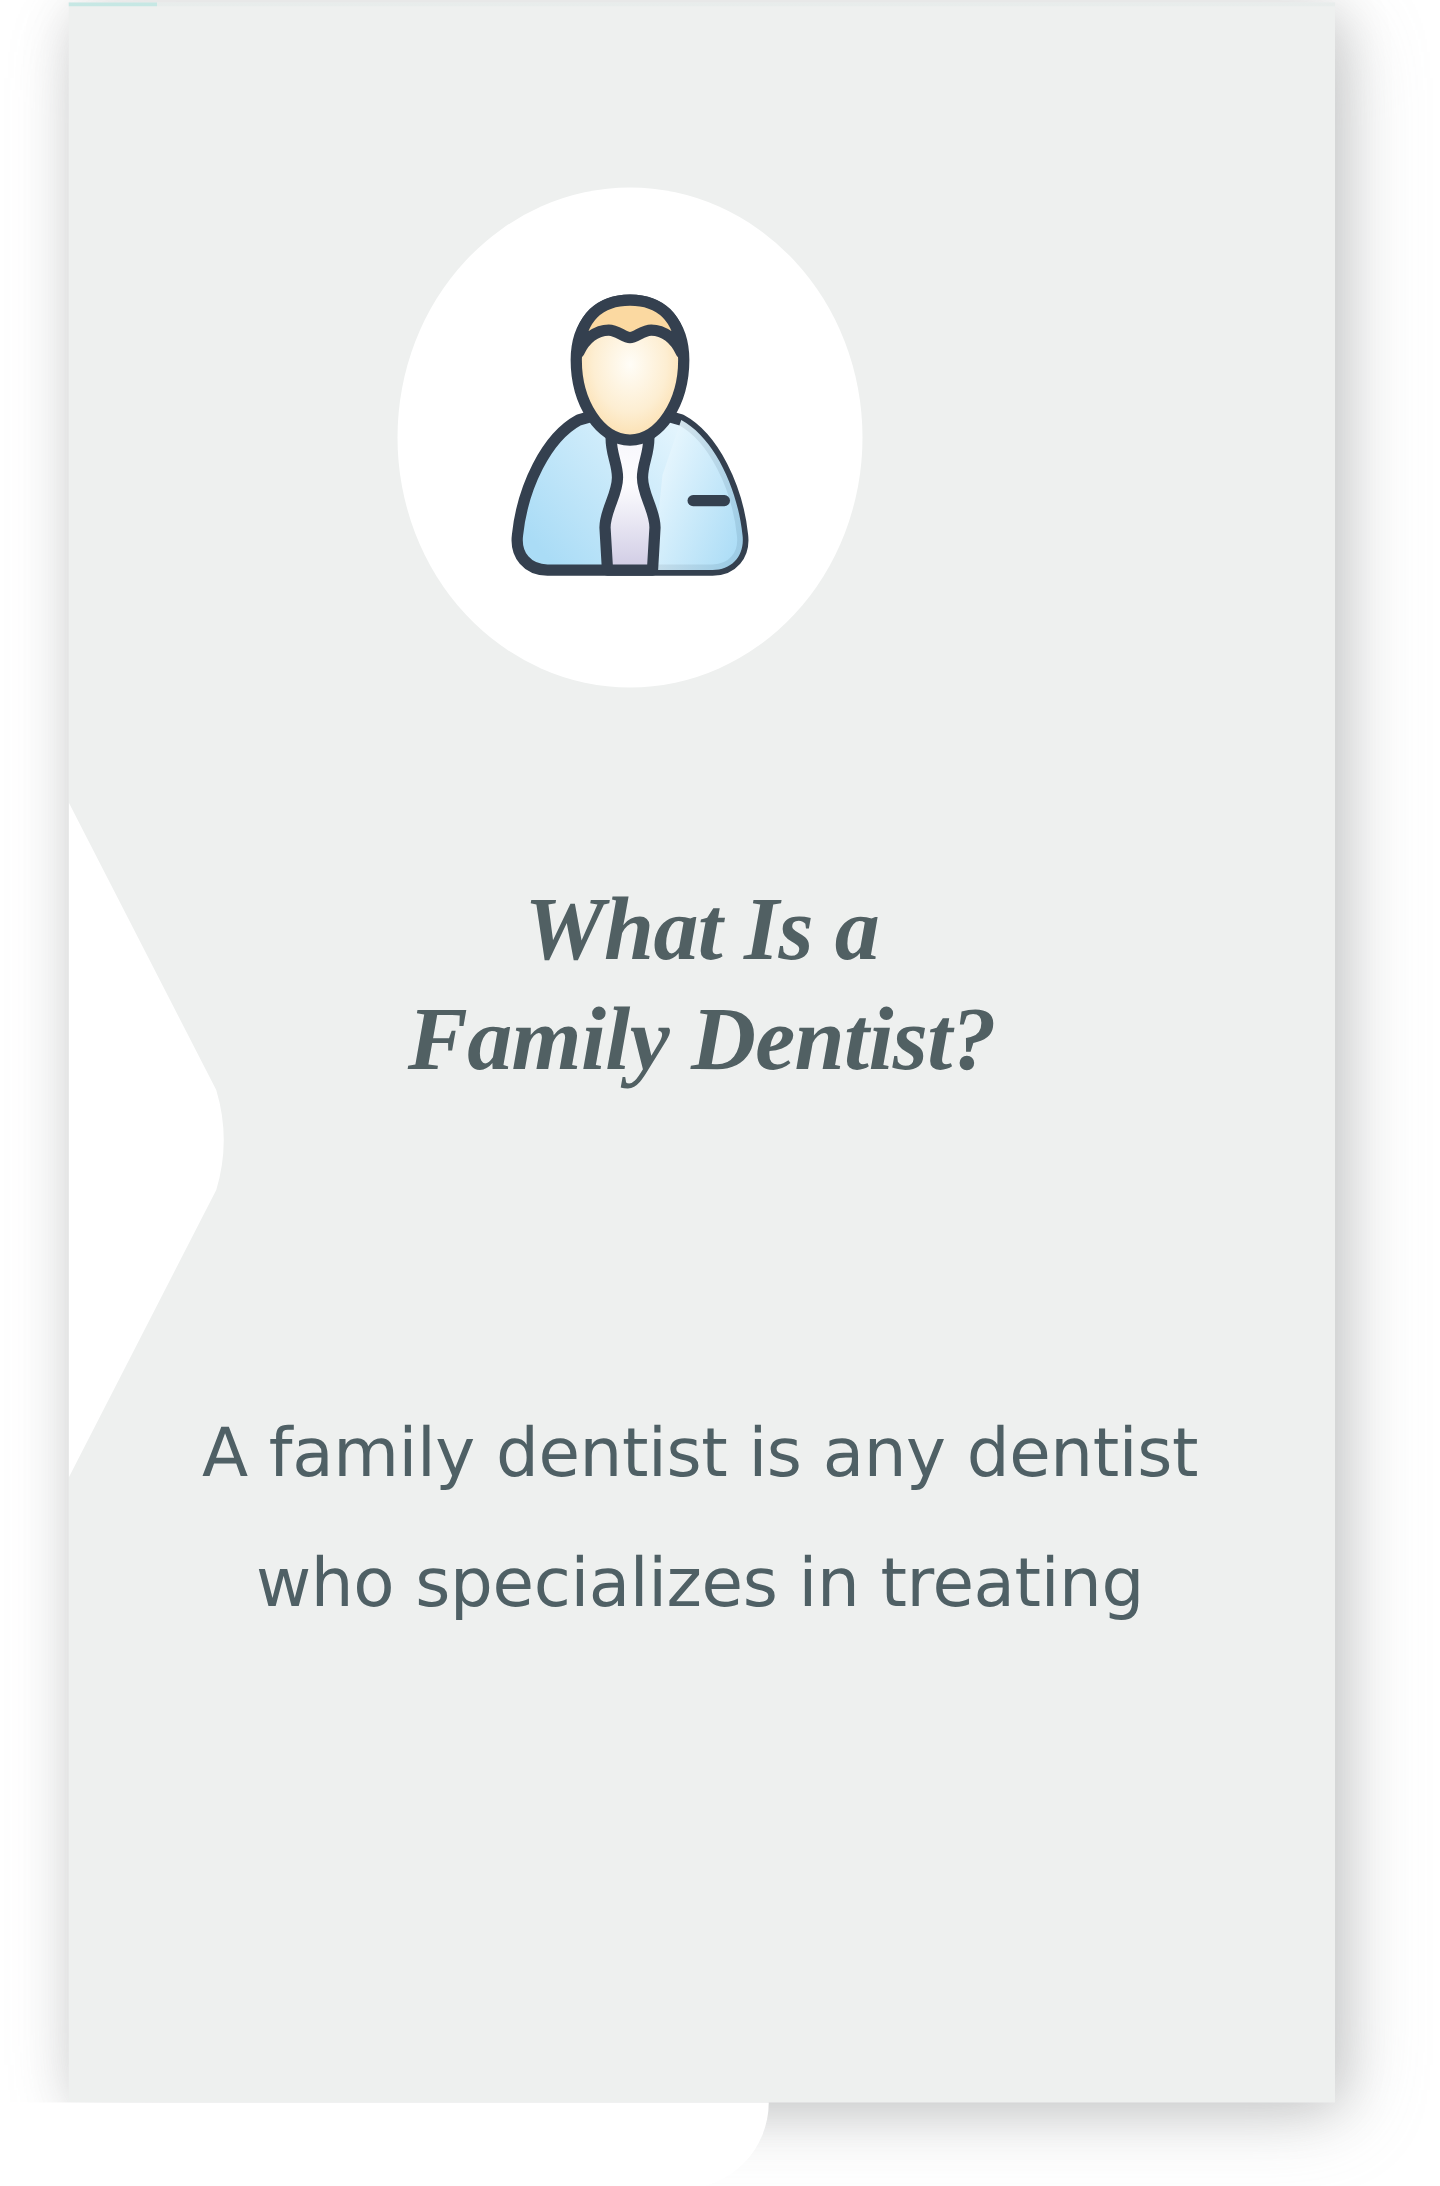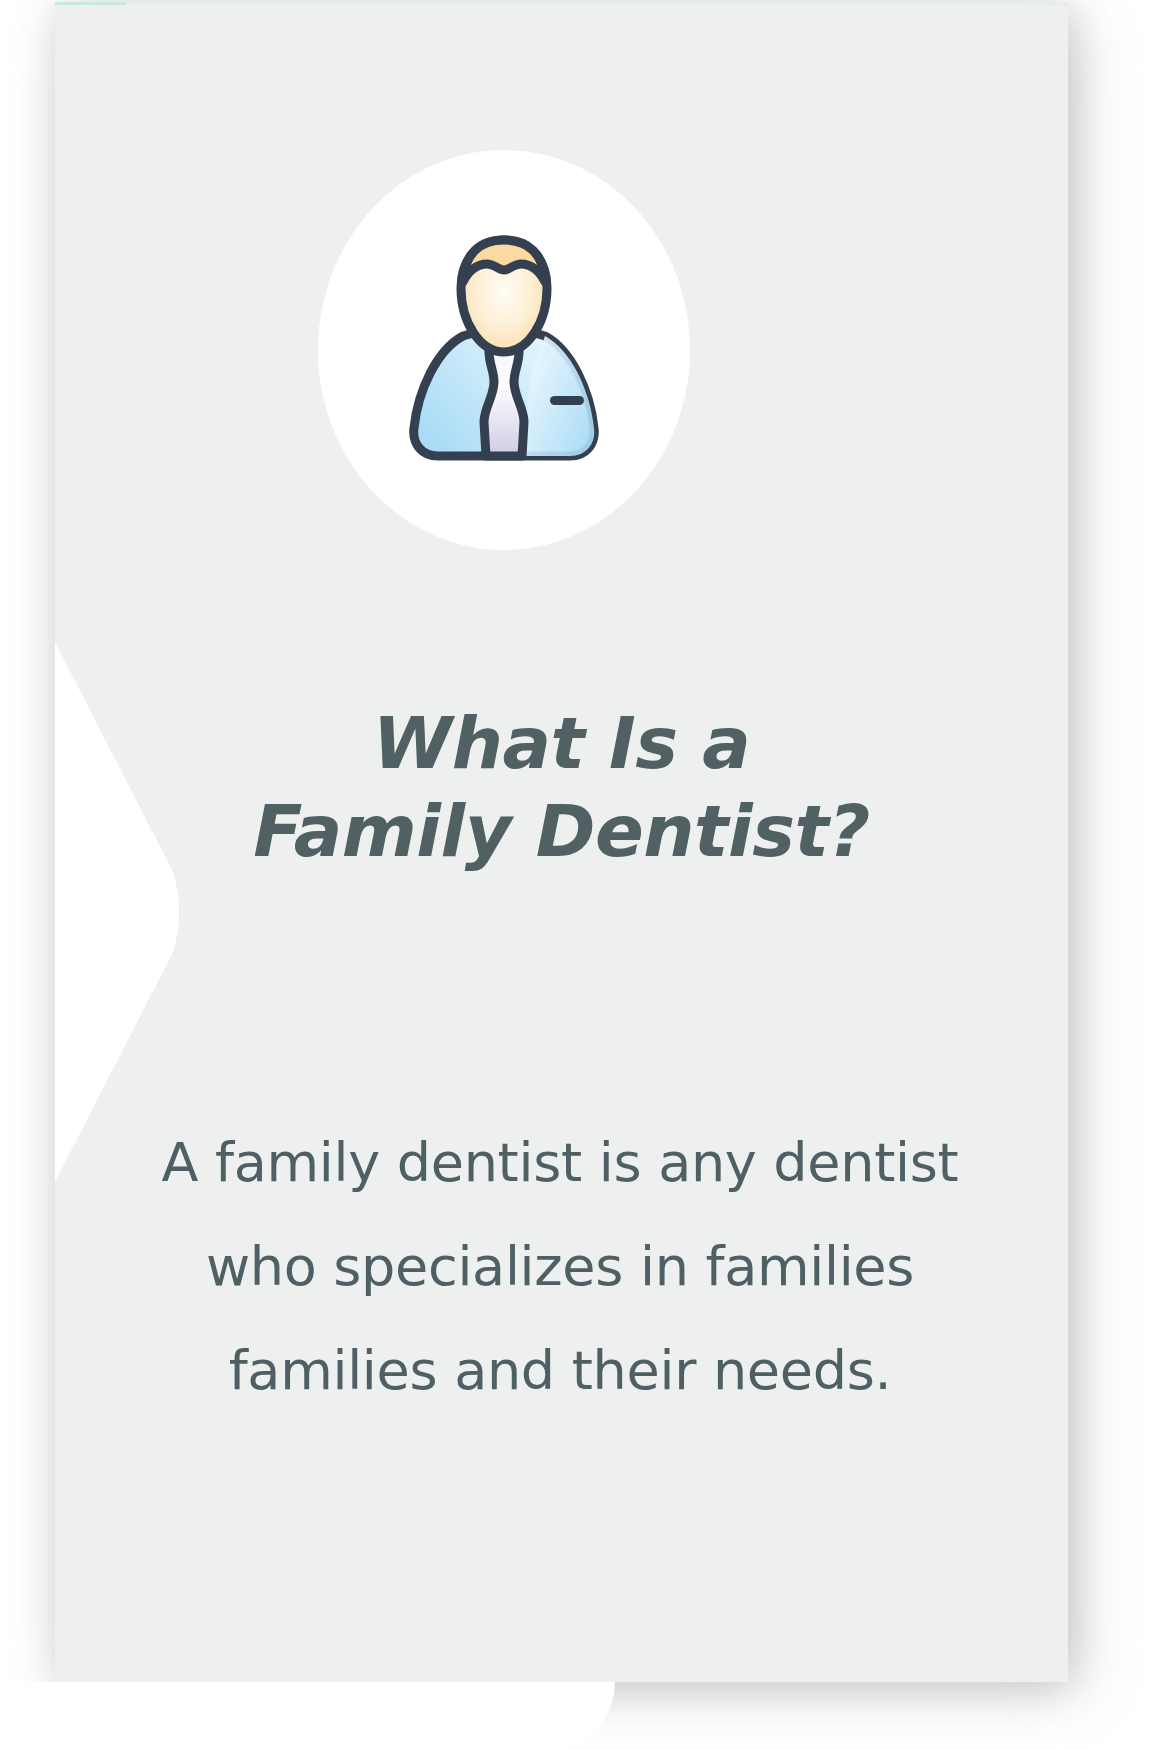--- a/index.html
+++ b/index.html
@@ -117,21 +117,21 @@
     z-index: 6;
     text-align: center;
     color: #516063;
     font-family: "DejaVu Sans", sans-serif;
     font-weight: 700;
     font-style: italic;
     font-size: 72px;
     line-height: 1.22;
     letter-spacing: -0.5px;
   }
-  .headline .line { display: block; white-space: pre; }
+  .headline .line { display: block; white-space: pre; font-family: Liberation Serif, serif; }
 
   
   .body-copy {
     position: absolute;
     left: 95px;
     top: 1095px;
     width: 930px;
     z-index: 6;
     text-align: center;
     color: #4f6065;
@@ -226,17 +226,16 @@
 
   </div>
 
   <div class="headline">
     <span class="line">What Is a</span>
     <span class="line">Family Dentist?</span>
   </div>
 
   <div class="body-copy">
     <span class="line">A family dentist is any dentist</span>
-    <span class="line">who specializes in families</span>
-    <span class="line">families and their needs.</span>
+    <span class="line">who specializes in treating</span>
   </div>
 
 </div>
 
 </body></html>

